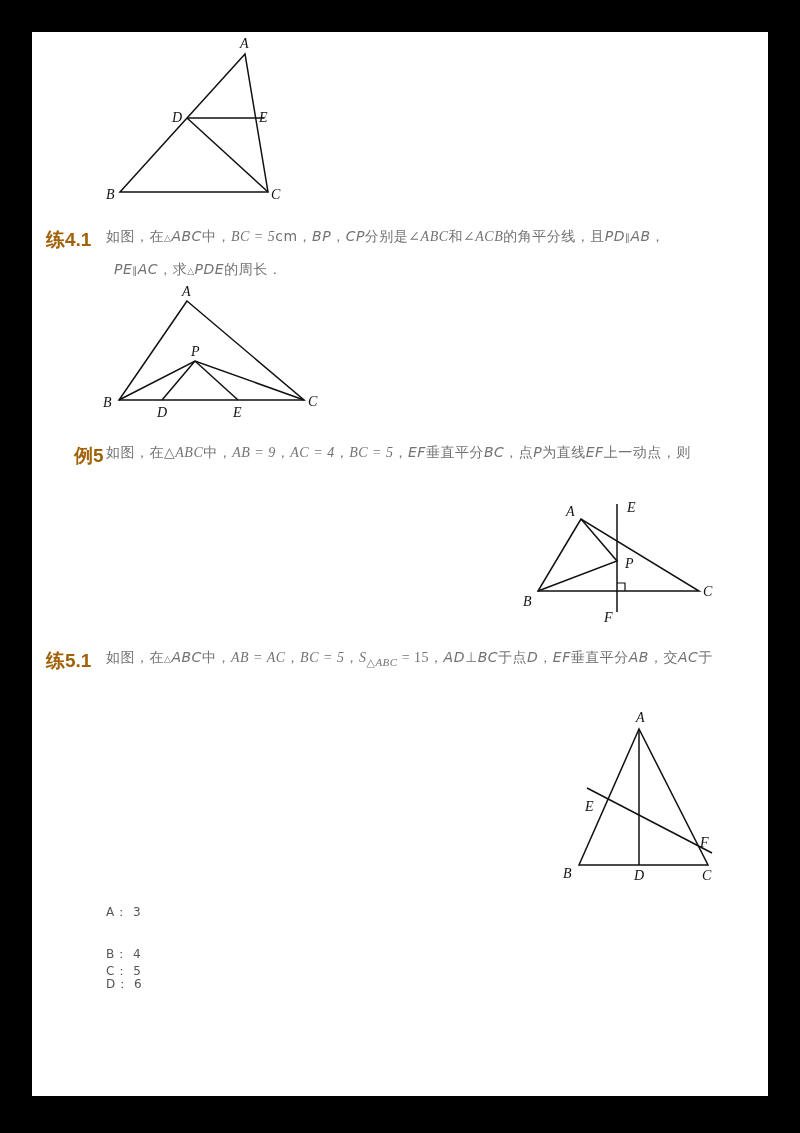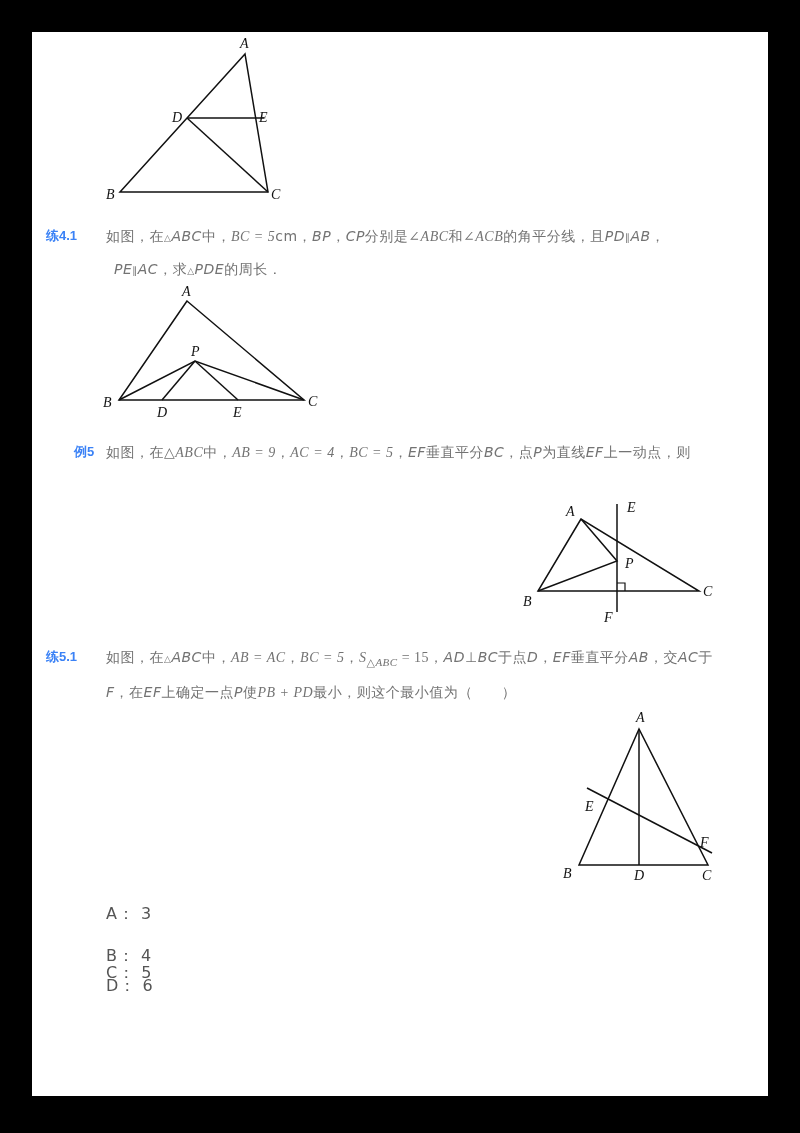--- a/index.html
+++ b/index.html
@@ -7,32 +7,32 @@
       width: 800px; height: 1133px; background: #000;
       position: relative; overflow: hidden;
       font-family: "DejaVu Sans", "Liberation Sans", sans-serif;
     }
     .page {
       position: absolute; left: 32px; top: 32px; width: 736px; height: 1064px;
       background: #fff;
     }
     .abs { position: absolute; }
     .label {
-      position: absolute; color: #3b82f6; font-weight: bold; font-size: 13px;
+      position: absolute; color: #a16207; font-weight: bold; font-size: 19px;
       font-family: "Liberation Sans", "DejaVu Sans", sans-serif;
       text-align: center;
     }
     .line {
       position: absolute; font-size: 14px; color: #737373; white-space: nowrap;
       letter-spacing: 0.5px;
     }
     .it { font-style: italic; }
     .serif { font-family: "Liberation Serif", "DejaVu Serif", serif; font-style: italic; }
     .blank { display: inline-block; width: 48px; border-bottom: 1px solid #333; height: 14px; vertical-align: bottom; }
-    .opt { position: absolute; left: 74px; font-size: 16px; color: #555; letter-spacing: 1px; }
+    .opt { position: absolute; left: 74px; font-size: 12px; color: #555; letter-spacing: 1px; }
     svg text { font-family: "Liberation Serif", "DejaVu Serif", serif; font-style: italic; font-size: 14px; fill: #111; }
     svg line, svg polyline, svg polygon { stroke: #111; stroke-width: 1.5; fill: none; }
   </style>
 </head>
 <body>
 
 <div class="page">
 
   <svg class="abs" style="left:70px; top:0px;" width="200" height="175" viewBox="0 0 200 175">
     <polygon points="143,22 18,160 166,160"></polygon>
@@ -81,23 +81,20 @@
     <text x="115" y="74">P</text>
     <text x="13" y="112">B</text>
     <text x="193" y="102">C</text>
     <text x="94" y="128">F</text>
   </svg>
 
   <div class="label" style="left:14px; top:616px;">练5.1</div>
   <div class="line" style="left:74px; top:617px;">
     <span>如图，在</span><span style="font-size:9px;">△</span><span class="it">ABC</span><span>中，</span><span class="serif">AB = AC</span><span>，</span><span class="serif">BC = 5</span><span>，</span><span class="serif">S</span><sub class="serif" style="font-size:11px;">△ABC</sub><span class="serif" style="font-style:normal;"> = 15</span><span>，</span><span class="it">AD</span><span>⊥</span><span class="it">BC</span><span>于点</span><span class="it">D</span><span>，</span><span class="it">EF</span><span>垂直平分</span><span class="it">AB</span><span>，交</span><span class="it">AC</span><span>于</span>
   </div>
-  <div class="line" style="left:74px; top:652px;">
-    <span class="it">F</span><span>，在</span><span class="it">EF</span><span>上确定一点</span><span class="it">P</span><span>使</span><span class="serif">PB + PD</span><span>最小，则这个最小值为（　　）</span>
-  </div>
 
   <svg class="abs" style="left:520px; top:672px;" width="180" height="180" viewBox="0 0 180 180">
     <polygon points="87,25 27,161 156,161"></polygon>
     <line x1="87" y1="25" x2="87" y2="161"></line>
     <line x1="35" y1="84" x2="160" y2="149"></line>
     <text x="84" y="18">A</text>
     <text x="33" y="107">E</text>
     <text x="148" y="143">F</text>
     <text x="11" y="174">B</text>
     <text x="82" y="176">D</text>

